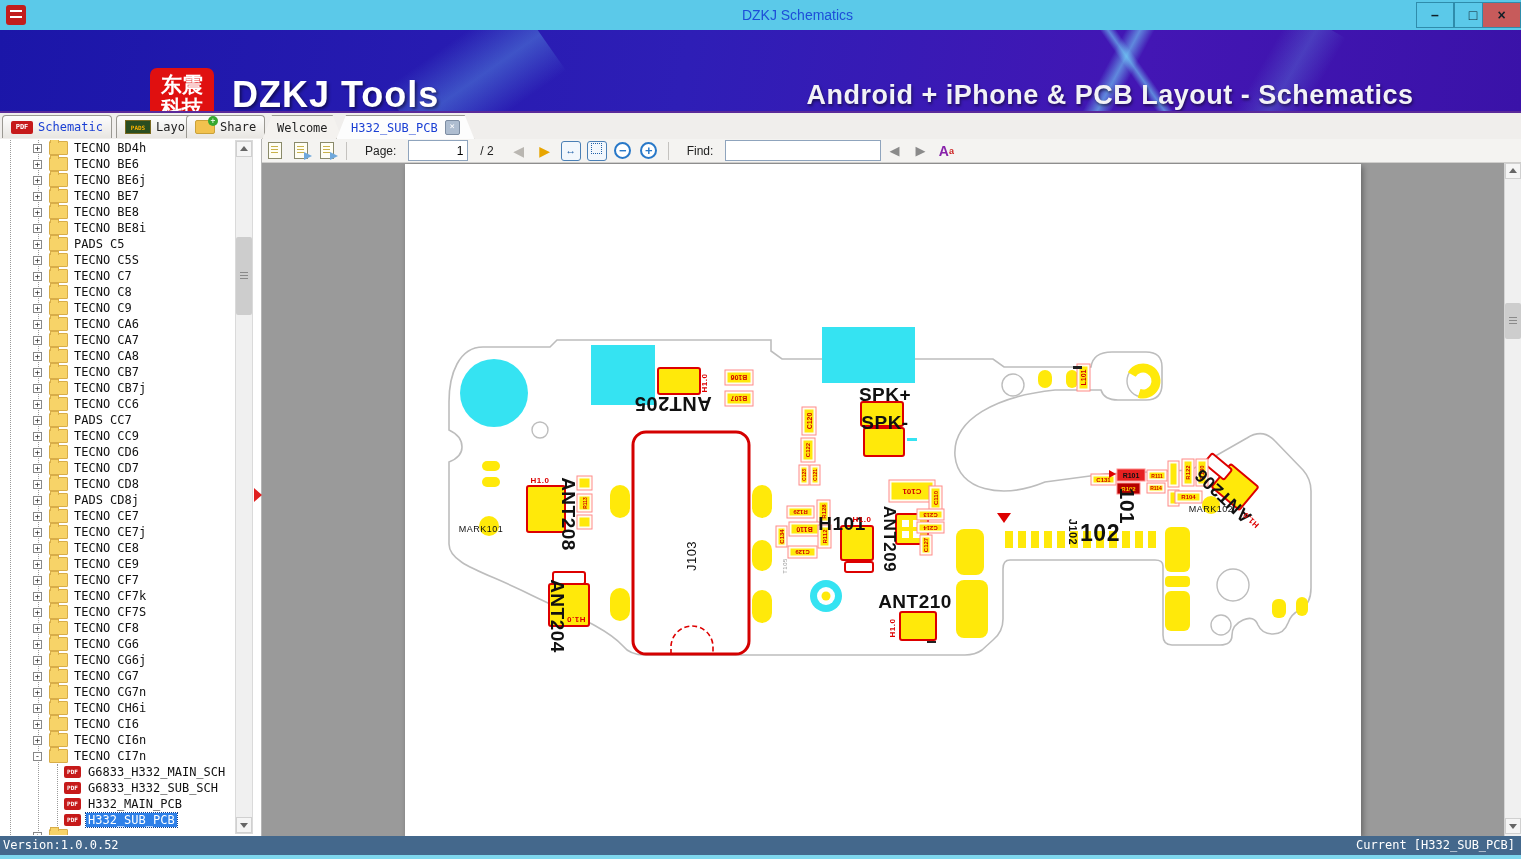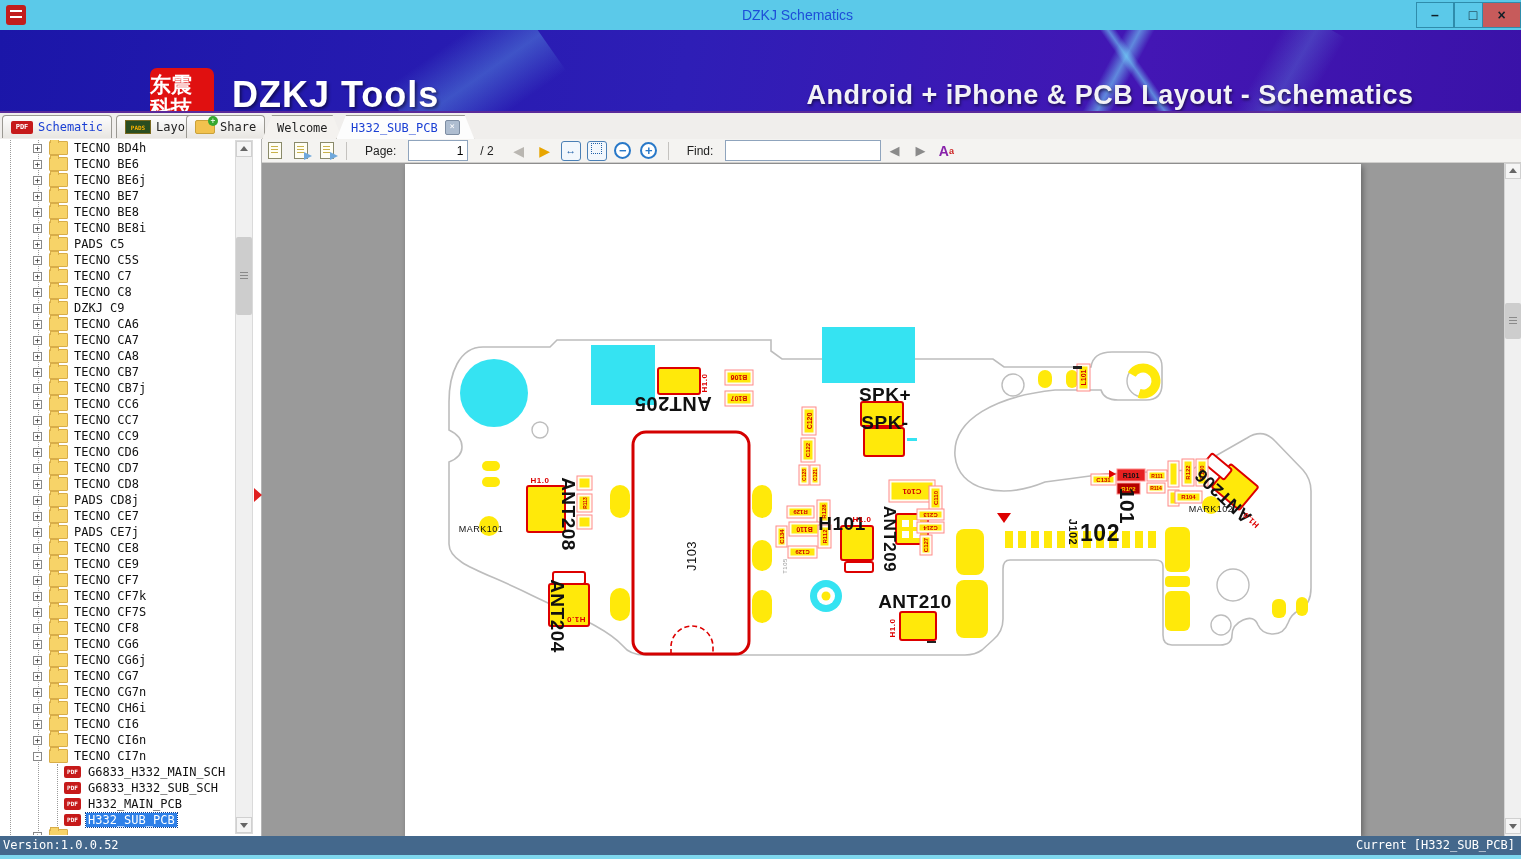--- a/index.html
+++ b/index.html
@@ -19,21 +19,21 @@
   #btn-close{left:1482px;width:39px;background:#c75b5b;}
   
   #banner{left:0;top:30px;width:1521px;height:81px;overflow:hidden;
     background:linear-gradient(100deg,#1b16a8 0%,#2e1eb6 45%,#4316b4 75%,#3a12a8 100%);}
   .beam{position:absolute;background:linear-gradient(90deg,rgba(120,230,255,0) 0%,rgba(120,230,255,.55) 50%,rgba(120,230,255,0) 100%);}
   #beam1{left:430px;top:-30px;width:90px;height:160px;transform:rotate(55deg);opacity:.5;}
   #beam2{left:1090px;top:-40px;width:26px;height:220px;transform:rotate(28deg);}
   #beam3{left:1150px;top:-40px;width:14px;height:220px;transform:rotate(-35deg);}
   #beam4{left:1240px;top:-20px;width:60px;height:200px;transform:rotate(30deg);opacity:.35;}
   #logo-box{left:150px;top:38px;width:64px;height:64px;background:#e01010;border-radius:7px;
-    color:#fff;font-weight:bold;font-size:21px;line-height:1.1;text-align:left;padding-top:5px;box-sizing:border-box;}
+    color:#fff;font-weight:bold;font-size:21px;line-height:1.1;text-align:center;padding-top:5px;box-sizing:border-box;}
   #brand{left:232px;top:44px;font-size:36px;font-weight:bold;color:#fff;letter-spacing:1px;
     text-shadow:2px 2px 3px rgba(0,0,0,.45);}
   #tagline{left:760px;top:50px;width:700px;text-align:center;font-size:27px;font-weight:bold;
     color:#f2f2f6;text-shadow:1px 2px 3px rgba(0,0,0,.5);letter-spacing:.5px;}
   #purple-line{left:0;top:111px;width:1521px;height:2px;background:#5a2a9a;}
   
   #tabstrip{left:0;top:113px;width:1521px;height:26px;background:#f0eeec;border-bottom:1px solid #c9c7c4;}
   .modetab{position:absolute;top:2px;height:23px;background:linear-gradient(#fdfdfd,#e8e6e2);
     border:1px solid #9a9892;border-bottom:none;border-radius:4px 4px 0 0;display:flex;
     align-items:center;padding:0 8px;font-size:12px;font-family:"DejaVu Sans Mono",monospace;cursor:default;box-sizing:border-box;}
@@ -260,21 +260,21 @@
         <span class="tlabel">TECNO C7</span>
       </div>
       <div class="trow ">
         <span class="exp">+</span>
         <span class="fold"></span>
         <span class="tlabel">TECNO C8</span>
       </div>
       <div class="trow ">
         <span class="exp">+</span>
         <span class="fold"></span>
-        <span class="tlabel">DZKJ C9</span>
+        <span class="tlabel">TECNO C9</span>
       </div>
       <div class="trow ">
         <span class="exp">+</span>
         <span class="fold"></span>
         <span class="tlabel">TECNO CA6</span>
       </div>
       <div class="trow ">
         <span class="exp">+</span>
         <span class="fold"></span>
         <span class="tlabel">TECNO CA7</span>
@@ -295,21 +295,21 @@
         <span class="tlabel">TECNO CB7j</span>
       </div>
       <div class="trow ">
         <span class="exp">+</span>
         <span class="fold"></span>
         <span class="tlabel">TECNO CC6</span>
       </div>
       <div class="trow ">
         <span class="exp">+</span>
         <span class="fold"></span>
-        <span class="tlabel">TECNO CC7</span>
+        <span class="tlabel">PADS CC7</span>
       </div>
       <div class="trow ">
         <span class="exp">+</span>
         <span class="fold"></span>
         <span class="tlabel">TECNO CC9</span>
       </div>
       <div class="trow ">
         <span class="exp">+</span>
         <span class="fold"></span>
         <span class="tlabel">TECNO CD6</span>
@@ -330,21 +330,21 @@
         <span class="tlabel">PADS CD8j</span>
       </div>
       <div class="trow ">
         <span class="exp">+</span>
         <span class="fold"></span>
         <span class="tlabel">TECNO CE7</span>
       </div>
       <div class="trow ">
         <span class="exp">+</span>
         <span class="fold"></span>
-        <span class="tlabel">PADS CE7j</span>
+        <span class="tlabel">TECNO CE7j</span>
       </div>
       <div class="trow ">
         <span class="exp">+</span>
         <span class="fold"></span>
         <span class="tlabel">TECNO CE8</span>
       </div>
       <div class="trow ">
         <span class="exp">+</span>
         <span class="fold"></span>
         <span class="tlabel">TECNO CE9</span>

